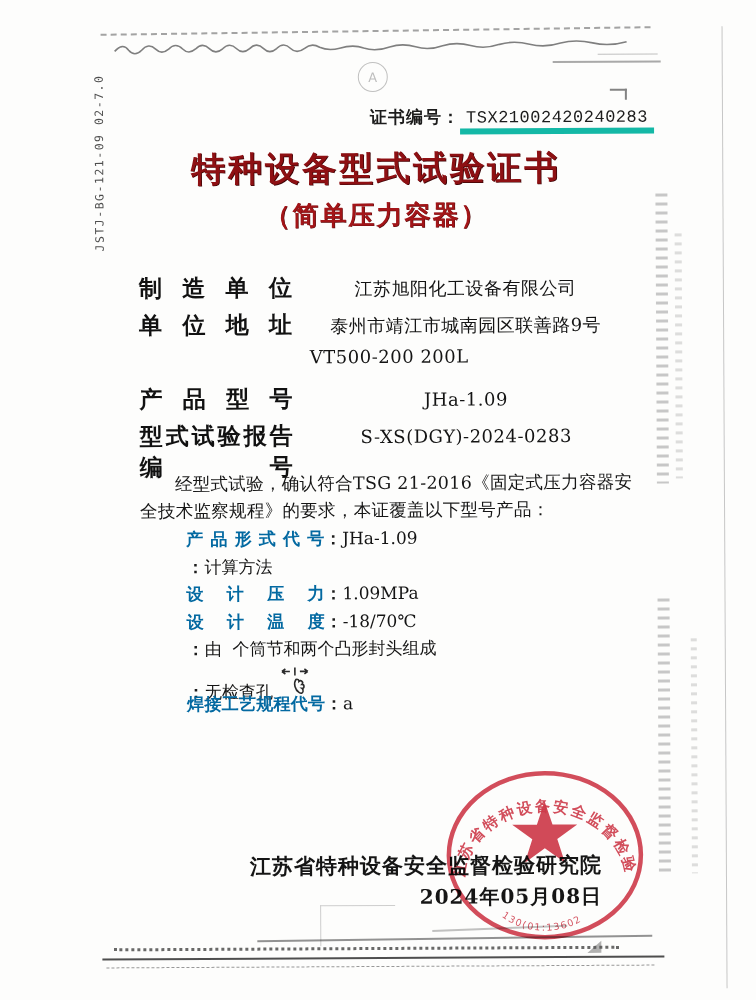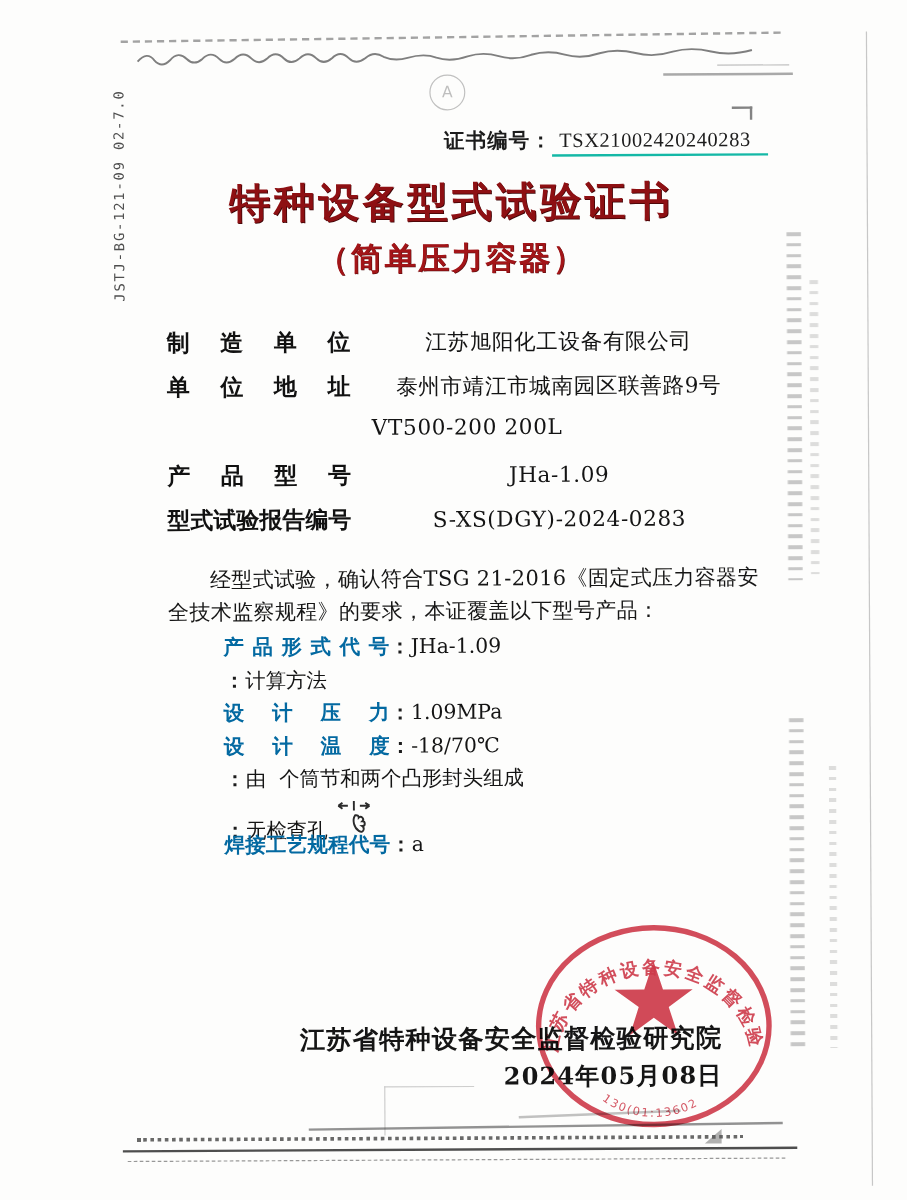--- a/index.html
+++ b/index.html
@@ -45,32 +45,32 @@
     transform:rotate(-90deg);transform-origin:0 0;
     white-space:nowrap;
     font-family:"DejaVu Sans Mono","Liberation Mono",monospace;
     font-size:11.5px;letter-spacing:1.5px;color:#2f2f2f;opacity:.85;
   }
 
   
   .certno{position:absolute;left:372px;top:106px;font-size:17px;white-space:nowrap;}
   .certno .lbl{letter-spacing:1px;font-weight:bold;}
   .certno .val{display:inline-block;min-width:168px;text-align:left;
-    border-bottom:2px solid #14b8a6;padding:0 6px 1px 6px;font-family:Liberation Serif, serif;letter-spacing:.5px;}
+    border-bottom:6px solid #14b8a6;padding:0 6px 1px 6px;font-family:Liberation Mono, monospace;letter-spacing:.5px;}
   .title{position:absolute;left:0;top:146px;width:100%;text-align:center;
     font-size:34px;font-weight:bold;letter-spacing:3px;color:#8e1013;
     text-shadow:.6px .6px 0 #3a0406;}
   .subtitle{position:absolute;left:0;top:198px;width:100%;text-align:center;
     font-size:26px;font-weight:bold;letter-spacing:2px;color:#a31518;
     text-shadow:.4px .4px 0 #4c0a0b;}
 
   
   .fields{position:absolute;left:140px;top:272px;width:500px;}
   .frow{display:flex;align-items:baseline;height:37px;}
-  .flabel{width:153px;font-size:19px;font-weight:bold;letter-spacing:0;
+  .flabel{width:153px;font-size:23px;font-weight:bold;letter-spacing:0;
     text-align:justify;text-align-last:justify;color:#111;}
   .fvalue{flex:1;text-align:center;font-size:18px;color:#141414;letter-spacing:.5px;}
 
   
   .statement{position:absolute;left:140px;top:470px;width:508px;
     font-size:17.5px;line-height:27px;text-indent:2em;color:#161616;letter-spacing:.3px;}
 
   
   .details{position:absolute;left:186px;top:527px;width:460px;}
   .drow{display:flex;align-items:baseline;height:27.5px;font-size:17px;}

